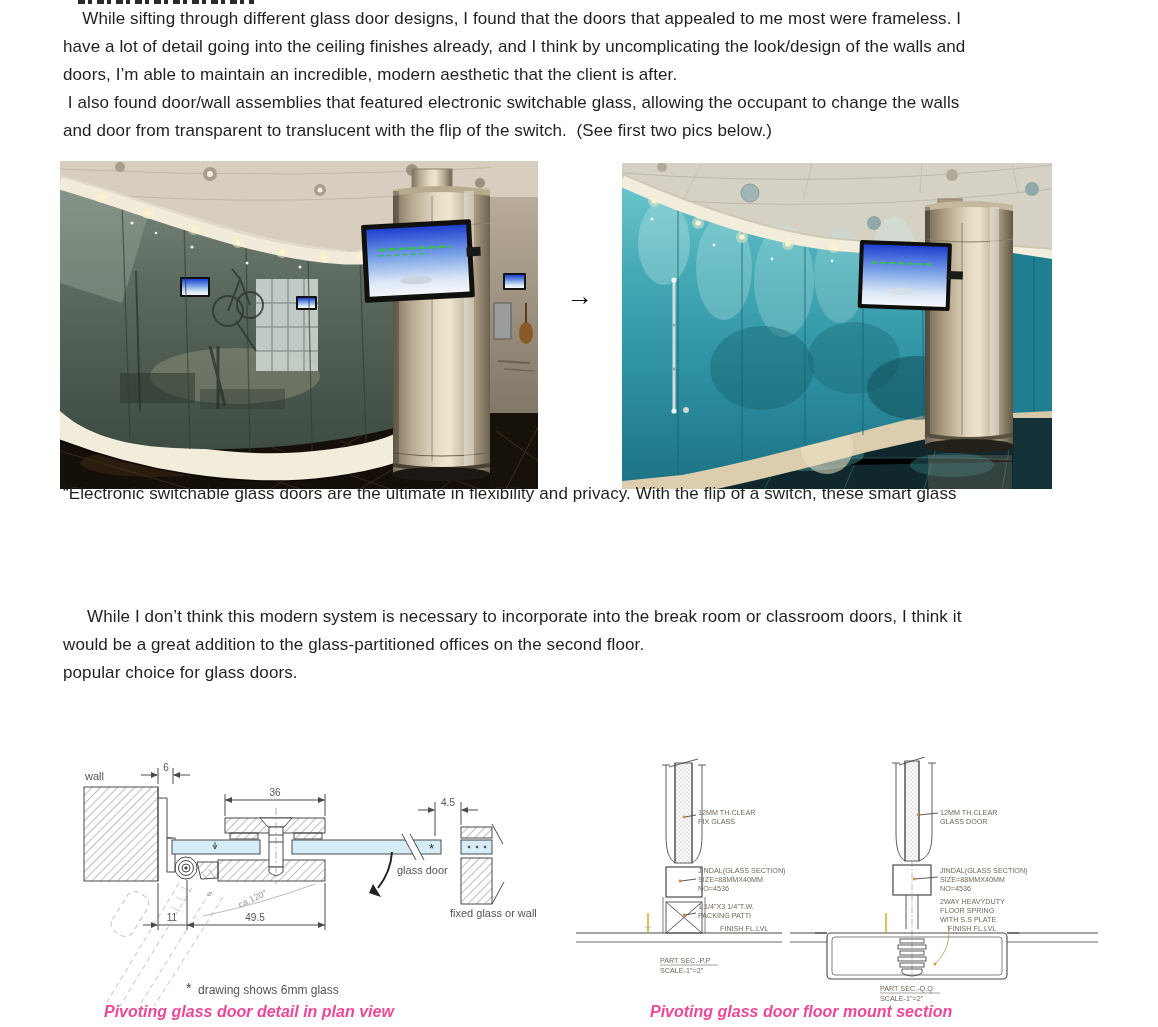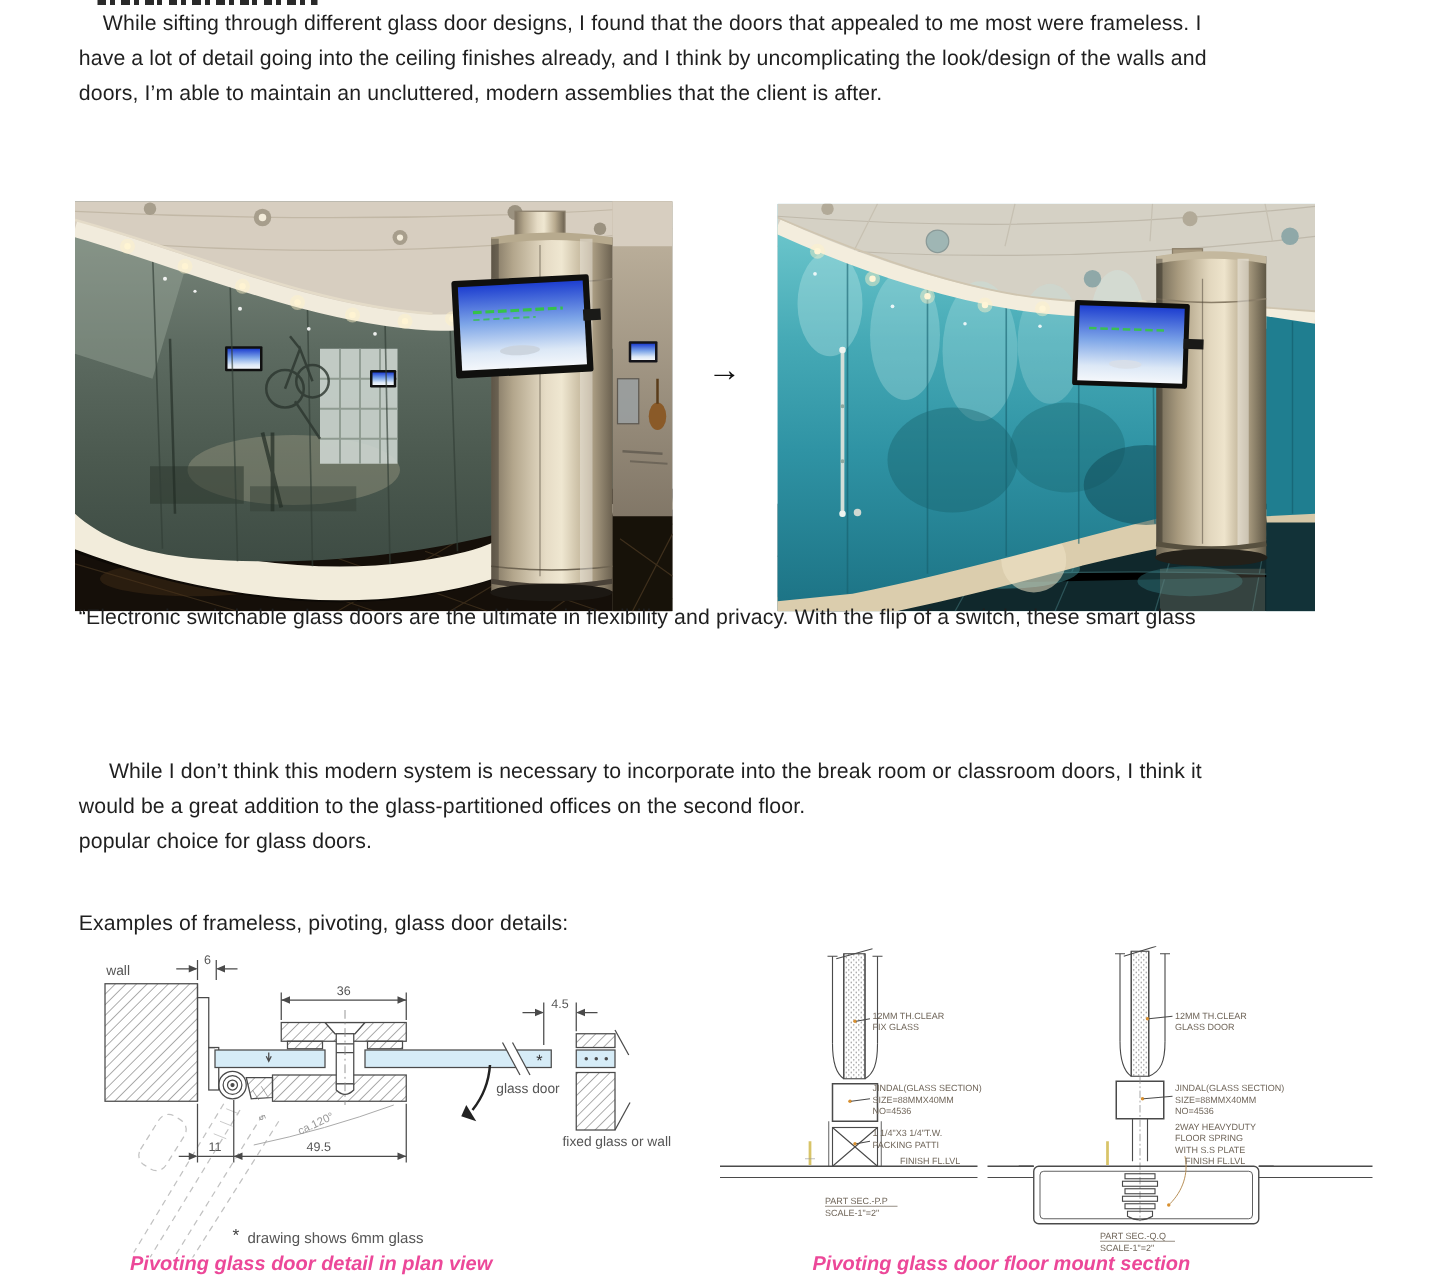--- a/index.html
+++ b/index.html
@@ -18,21 +18,23 @@
 </head>
 <body>
 
 <div class="page">
 
   <div class="abs crop-artifact" style="left:78px;top:0;width:176px"></div>
 
   <div class="abs" style="left:63px;top:5px;width:1060px">
     <div class="tl">    While sifting through different glass door designs, I found that the doors that appealed to me most were frameless. I</div>
     <div class="tl">have a lot of detail going into the ceiling finishes already, and I think by uncomplicating the look/design of the walls and</div>
-    <div class="tl">doors, I’m able to maintain an uncluttered, modern assemblies that the client is after.</div>
+    <div class="tl">doors, I’m able to maintain an incredible, modern aesthetic that the client is after.</div>
+    <div class="tl"> I also found door/wall assemblies that featured electronic switchable glass, allowing the occupant to change the walls</div>
+    <div class="tl">and door from transparent to translucent with the flip of the switch.  (See first two pics below.)</div>
   </div>
 
   <svg class="abs" style="left:60px;top:161px" width="478" height="328" viewBox="0 0 478 328" role="img" aria-label="Curved frameless switchable glass wall in transparent state, office with metal column and wall-mounted TV">
     <defs>
       <linearGradient id="g1glass" x1="0" y1="0" x2="0" y2="1">
         <stop offset="0" stop-color="#79867b"></stop>
           <stop offset="0.35" stop-color="#5d6b61"></stop>
         <stop offset="0.7" stop-color="#4b594f"></stop>
           <stop offset="1" stop-color="#3e4c44"></stop>
       </linearGradient>
@@ -345,21 +347,20 @@
   <div class="abs quote" style="left:63px;top:480px;width:1060px">
     <div class="tl">“Electronic switchable glass doors are the ultimate in flexibility and privacy. With the flip of a switch, these smart glass</div>
   </div>
 
   <div class="abs" style="left:63px;top:603px;width:1060px">
     <div class="tl">     While I don’t think this modern system is necessary to incorporate into the break room or classroom doors, I think it</div>
     <div class="tl">would be a great addition to the glass-partitioned offices on the second floor.</div>
     <div class="tl">popular choice for glass doors.</div>
   </div>
 
-  <div class="abs tl" style="left:63px;top:725px">Examples of frameless, pivoting, glass door details:</div>
 
   <svg class="abs" style="left:55px;top:756px" width="505" height="250" viewBox="0 0 505 250" role="img">
     <defs>
       <pattern id="hatchP" width="6" height="6" patternUnits="userSpaceOnUse" patternTransform="rotate(45)">
         <line x1="0" y1="0" x2="0" y2="6" stroke="#7a7a7a" stroke-width="1"></line>
       </pattern>
     </defs>
     <g stroke="#4a4a4a" stroke-width="1" fill="none">
 
       <text x="30" y="24" font-size="11" fill="#555" stroke="none">wall</text>

